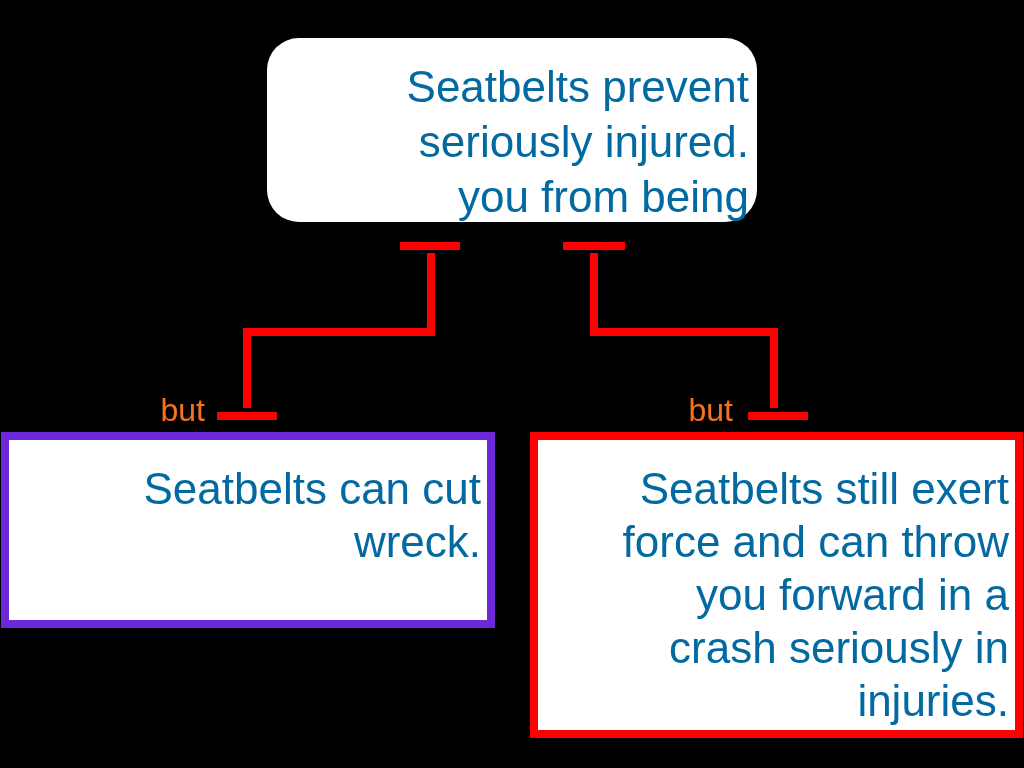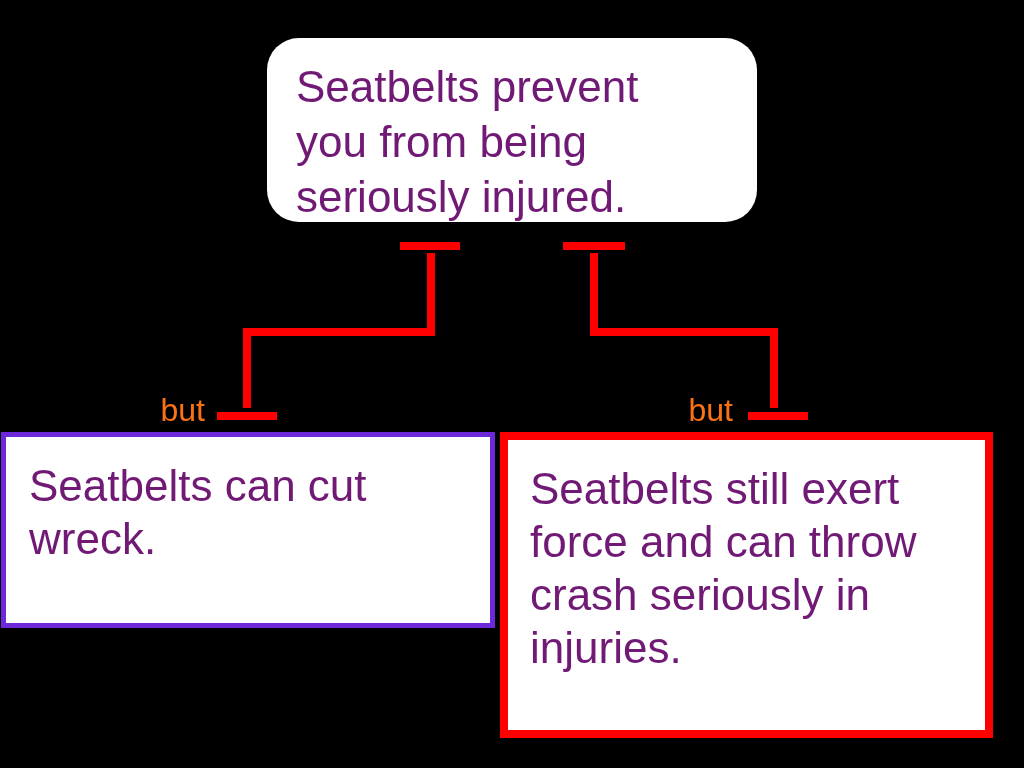--- a/index.html
+++ b/index.html
@@ -13,41 +13,42 @@
     height: 768px;
     background: #000000;
     overflow: hidden;
     font-family: "Liberation Sans", "DejaVu Sans", sans-serif;
   }
 
   
   .node {
     position: absolute;
     background: #ffffff;
-    color: #701a75;
+    color: #0369a1;
     box-sizing: border-box;
+    text-align: right;
   }
   #root-node {
     left: 267px; top: 38px;
     width: 490px; height: 184px;
     border-radius: 32px;
     padding: 21px 8px 0 29px;
     font-size: 44px;
     line-height: 55px;
   }
   #left-node {
     left: 1px; top: 432px;
     width: 494px; height: 196px;
-    border: 5px solid #6d28d9;
+    border: 8px solid #6d28d9;
     padding: 22px 6px 0 23px;
     font-size: 44px;
     line-height: 53px;
   }
   #right-node {
-    left: 500px; top: 432px;
+    left: 530px; top: 432px;
     width: 493px; height: 306px;
     border: 8px solid #ff0000;
     padding: 22px 6px 0 22px;
     font-size: 44px;
     line-height: 53px;
   }
   .node-line { white-space: nowrap; }
 
   
   .seg {
@@ -77,22 +78,22 @@
   #but-left  { left: 108px; top: 393px; width: 97px; }
   #but-right { left: 636px; top: 393px; width: 97px; }
 </style>
 </head>
 <body>
 
 <div id="canvas">
 
   <div id="root-node" class="node">
     <div class="node-line">Seatbelts prevent</div>
+    <div class="node-line">seriously injured.</div>
     <div class="node-line">you from being</div>
-    <div class="node-line">seriously injured.</div>
   </div>
 
   <div>
     <div class="seg l-tick-a"></div>
     <div class="seg l-v1"></div>
     <div class="seg l-h1"></div>
     <div class="seg l-v2"></div>
     <div class="seg l-tick-b"></div>
     <div id="but-left" class="link-label">but</div>
   </div>
@@ -107,17 +108,18 @@
   </div>
 
   <div id="left-node" class="node">
     <div class="node-line">Seatbelts can cut</div>
     <div class="node-line">wreck.</div>
   </div>
 
   <div id="right-node" class="node">
     <div class="node-line">Seatbelts still exert</div>
     <div class="node-line">force and can throw</div>
+    <div class="node-line">you forward in a</div>
     <div class="node-line">crash seriously in</div>
     <div class="node-line">injuries.</div>
   </div>
 
 </div>
 
 </body></html>

